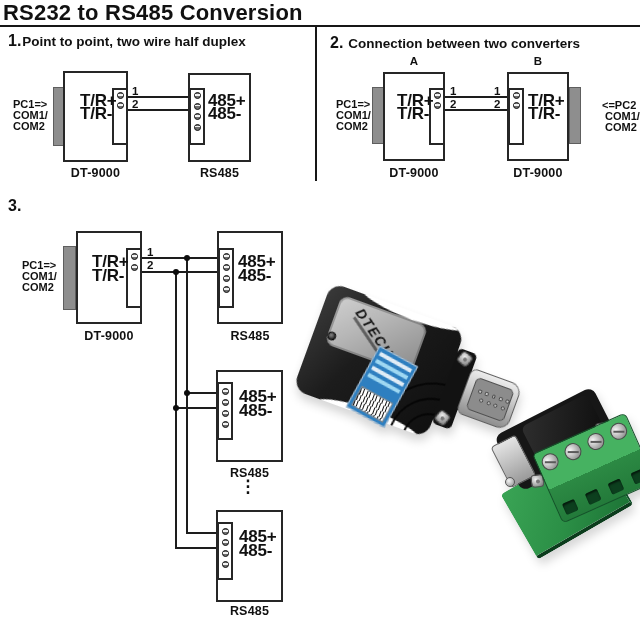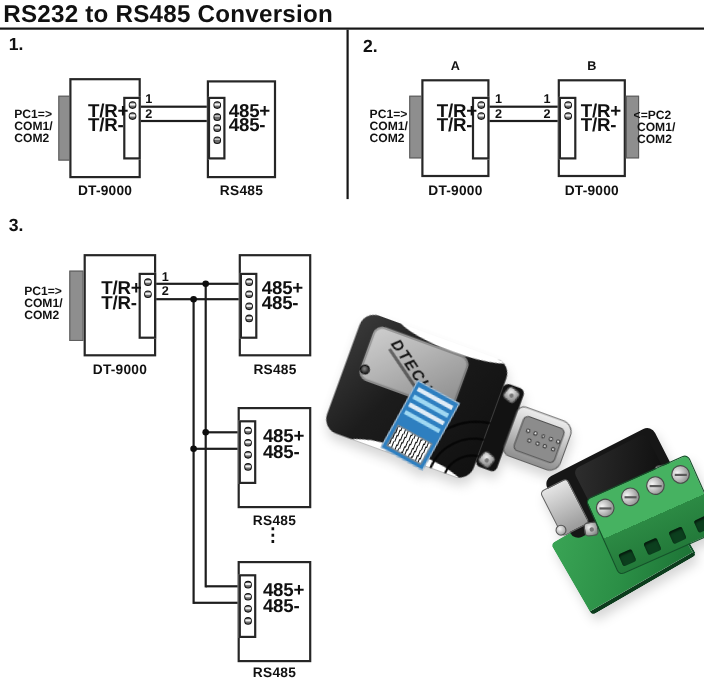--- a/index.html
+++ b/index.html
@@ -97,20 +97,21 @@
 </head>
 <body>
 
 <div class="title">RS232 to RS485 Conversion</div>
 <div class="hline" style="left:0;top:25px;width:640px;height:2px"></div>
 <div class="vline" style="left:315px;top:27px;width:2px;height:154px"></div>
 
 <div>
   <div class="sec-head" style="left:8px;top:32px">
     <span class="sec-num">1.</span>
+    <span class="sec-txt" style="margin-left:1px">Point to point, two wire half duplex</span>
   </div>
   <div class="pc-lbl" style="left:13px;top:99px">PC1=&gt;
 COM1/
 COM2</div>
   <div class="gray-conn" style="left:53px;top:87px;width:12px;height:59px"></div>
   <div class="box" style="left:63px;top:71px;width:65px;height:91px"></div>
   <div class="strip" style="left:112px;top:88px;width:16px;height:57px;padding-top:2px;gap:3px">
     <span class="screw"></span>
     <span class="screw"></span>
   </div>
@@ -129,20 +130,21 @@
   </div>
   <div class="term-lbl" style="left:208px;top:91px">485+</div>
   <div class="term-lbl" style="left:208px;top:104px">485-</div>
   <div class="dev-lbl" style="left:63px;top:166px;width:65px">DT-9000</div>
   <div class="dev-lbl" style="left:188px;top:166px;width:63px">RS485</div>
 </div>
 
 <div>
   <div class="sec-head" style="left:330px;top:34px">
     <span class="sec-num">2.</span>
+    <span class="sec-txt" style="margin-left:5px">Connection between two converters</span>
   </div>
   <div class="tag" style="left:406px;top:55px;width:16px">A</div>
   <div class="tag" style="left:530px;top:55px;width:16px">B</div>
   <div class="pc-lbl" style="left:336px;top:99px">PC1=&gt;
 COM1/
 COM2</div>
   <div class="gray-conn" style="left:372px;top:87px;width:12px;height:57px"></div>
   <div class="box" style="left:383px;top:72px;width:62px;height:89px"></div>
   <div class="strip" style="left:429px;top:88px;width:16px;height:57px;padding-top:2px;gap:3px">
     <span class="screw"></span>
@@ -157,21 +159,21 @@
   <div class="wire-num" style="left:494px;top:85px">1</div>
   <div class="wire-num" style="left:494px;top:98px">2</div>
   <div class="box" style="left:507px;top:72px;width:62px;height:89px"></div>
   <div class="strip" style="left:508px;top:88px;width:16px;height:57px;padding-top:2px;gap:3px">
     <span class="screw"></span>
     <span class="screw"></span>
   </div>
   <div class="term-lbl" style="left:528px;top:91px">T/R+</div>
   <div class="term-lbl" style="left:528px;top:104px">T/R-</div>
   <div class="gray-conn" style="left:569px;top:87px;width:12px;height:57px"></div>
-  <div class="pc-lbl" style="left:576px;top:100px">&lt;=PC2
+  <div class="pc-lbl" style="left:602px;top:100px">&lt;=PC2
  COM1/
  COM2</div>
   <div class="dev-lbl" style="left:383px;top:166px;width:62px">DT-9000</div>
   <div class="dev-lbl" style="left:507px;top:166px;width:62px">DT-9000</div>
 </div>
 
 <div>
   <div class="sec-head" style="left:8px;top:197px">
     <span class="sec-num">3.</span>
   </div>

